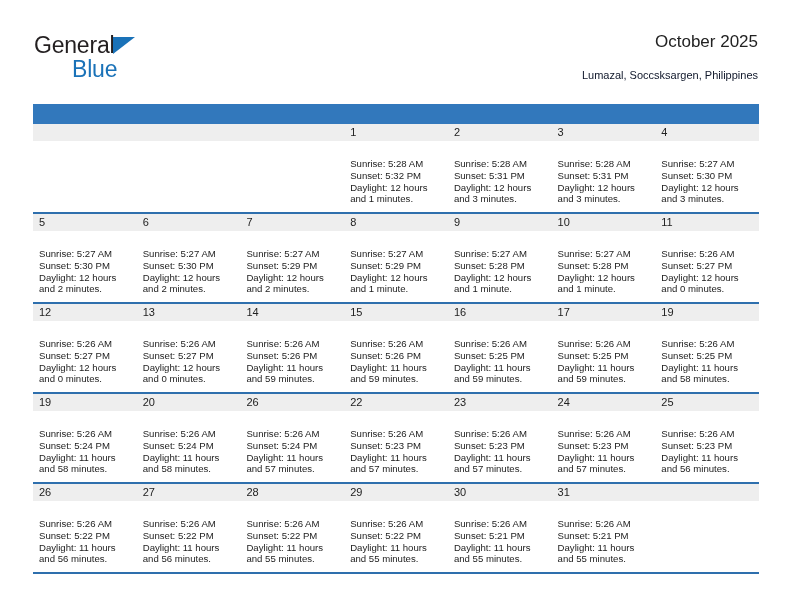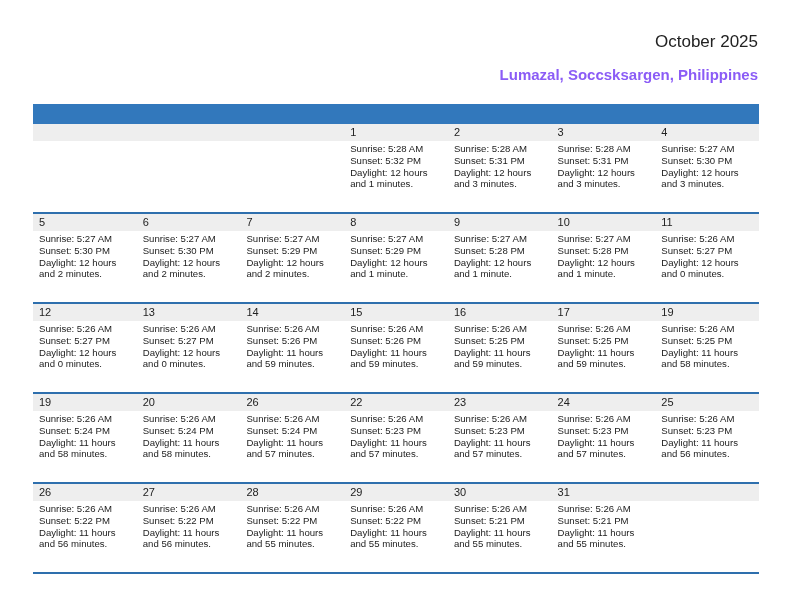--- a/index.html
+++ b/index.html
@@ -73,26 +73,25 @@
     top: 0;
     text-align: right;
   }
   .cal-title {
     font-size: 17px;
     color: #222222;
     line-height: 32px;
     white-space: nowrap;
   }
   .cal-subtitle {
-    font-size: 15px;
-    color: #8b5cf6;
+    font-size: 11px;
+    color: #0f172a;
     line-height: 20px;
     margin-top: 7px;
     white-space: nowrap;
-    font-weight: bold;
   }
 
   
   .calendar {
     position: absolute;
     left: 33px;
     top: 104px;
     width: 726px;
   }
   .dow-row {
@@ -132,40 +131,46 @@
     line-height: 16px;
     color: #222222;
     padding-left: 6px;
     box-sizing: border-box;
     white-space: nowrap;
   }
   .day-cell.empty .day-num-band {
     color: transparent;
   }
   .day-body {
-    padding: 2px 6px 0 6px;
+    padding: 17px 6px 0 6px;
     font-size: 9.6px;
     line-height: 11.8px;
     color: #1c1c1c;
   }
   .day-body div {
     white-space: nowrap;
   }
   .table-bottom {
     border-top: 2px solid #2e6fad;
     height: 0;
   }
 </style>
 </head>
 <body>
 
 <div class="page">
 
   <div class="header">
 
+    <div class="brand">
+      <div class="brand-top">
+        <span class="brand-general">General</span><span class="brand-triangle"></span>
+      </div>
+      <div class="brand-blue">Blue</div>
+    </div>
 
     <div class="title-block">
       <div class="cal-title">October 2025</div>
       <div class="cal-subtitle">Lumazal, Soccsksargen, Philippines</div>
     </div>
 
   </div>
 
   <div class="calendar">
     <div class="dow-row">

